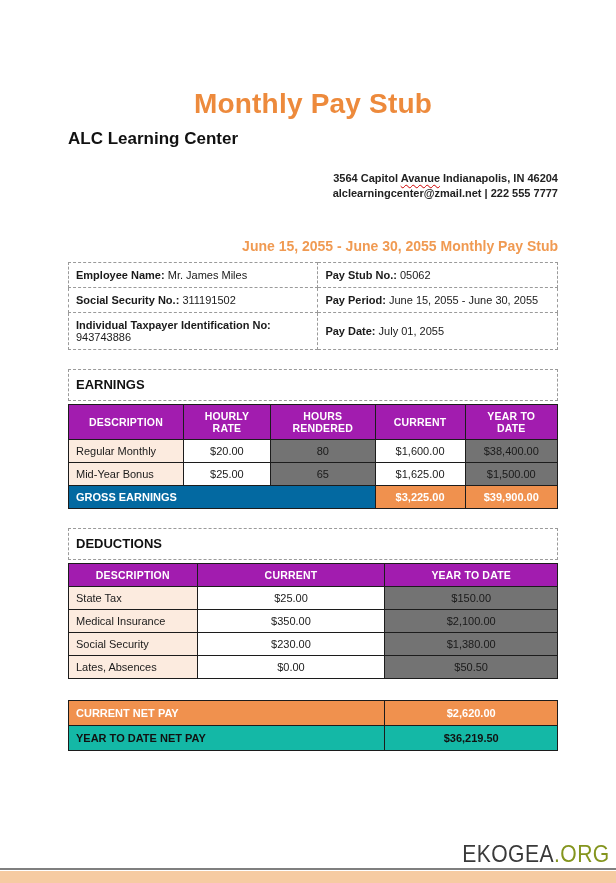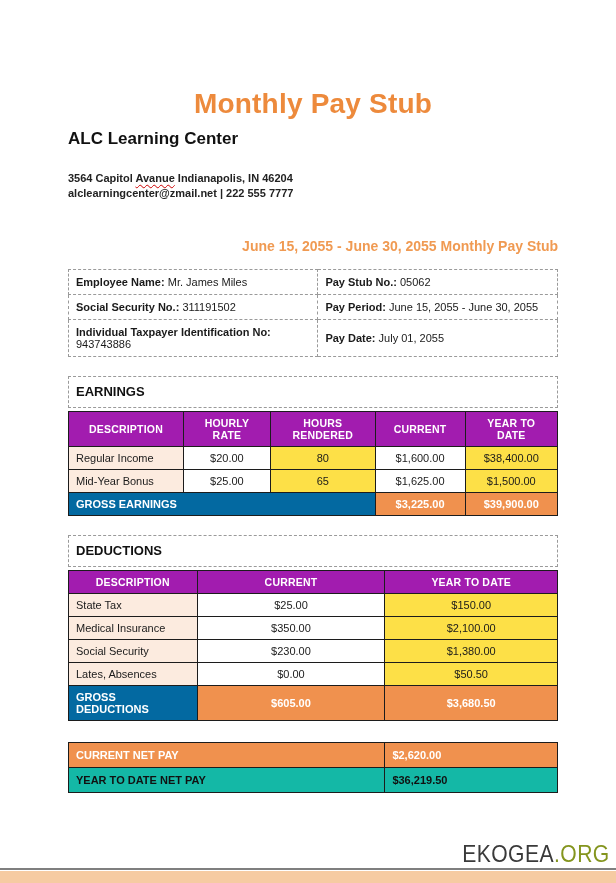--- a/index.html
+++ b/index.html
@@ -17,37 +17,37 @@
   
   .title {
     text-align: center; font-size: 28px; font-weight: bold;
     color: #ED8A3C; letter-spacing: 0.2px;
   }
   .company {
     text-align: left; font-size: 17px; font-weight: bold;
     color: #111; margin-top: 9px;
   }
   .addr {
-    text-align: left; font-size: 11px; font-weight: bold;
+    text-align: right; font-size: 11px; font-weight: bold;
     color: #222; margin-top: 22px; line-height: 15px;
   }
   .addr .misspelled {
     text-decoration: underline wavy #cc0000;
     text-decoration-thickness: 1px;
     text-underline-offset: 2px;
   }
 
   
   .period-heading {
     margin-top: 37px; font-size: 14px; font-weight: bold; color: #F09A52; text-align: right;
   }
 
   
   table { border-collapse: collapse; width: 490px; table-layout: fixed; }
-  .emp-table { margin-top: 15px; font-size: 11px; }
+  .emp-table { margin-top: 8px; font-size: 11px; }
   .emp-table td {
     border: 1px dashed #9a9a9a; padding: 6px 7px; vertical-align: middle;
   }
   .emp-table td.c0 { width: 51%; }
   .emp-table b { font-weight: bold; }
 
   
   .section-box {
     border: 1px dashed #9a9a9a;
     margin-top: 19px; padding: 7px 7px 8px 7px;
@@ -58,36 +58,36 @@
   
   .data-table { margin-top: 3px; font-size: 11px; }
   .data-table th, .data-table td {
     border: 1.5px solid #1c1c1c; padding: 5px 6px; text-align: center;
   }
   .data-table th {
     background: #a21caf; color: #ffffff; font-size: 10.5px;
     font-weight: bold; letter-spacing: 0.2px;
   }
   .data-table td.desc { text-align: left; background: #FCEBDF; padding-left: 7px; }
-  .data-table td.peach { background: #fde047; }
+  .data-table td.peach { background: #737373; }
   .data-table td.white { background: #ffffff; }
   .data-table tr.total-row td {
     background: #F0914E; color: #ffffff; font-weight: bold;
   }
   .data-table tr.total-row td.desc { background: #0369a1; }
 
   .earn-c0 { width: 23.5%; } .earn-c1 { width: 17.8%; }
   .earn-c2 { width: 21.4%; } .earn-c3 { width: 18.4%; } .earn-c4 { width: 18.9%; }
   .ded-c0 { width: 26.3%; } .ded-c1 { width: 38.4%; } .ded-c2 { width: 35.3%; }
 
   
   .net-table { margin-top: 21px; font-size: 11px; }
   .net-table td { border: 1.5px solid #1c1c1c; padding: 6px 7px; font-weight: bold; }
   .net-table td.lbl { width: 64.7%; text-align: left; }
-  .net-table td.val { width: 35.3%; text-align: left; }
+  .net-table td.val { width: 35.3%; text-align: center; }
   .net-table tr.hl td { background: #F0914E; color: #ffffff; }
   .net-table tr.plain td { background: #14b8a6; color: #111; }
 
   
   .footer { position: absolute; left: 0; bottom: 0; width: 616px; }
   .brand {
     position: absolute; right: 6px; bottom: 15px;
     font-family: "Liberation Sans", sans-serif;
     font-size: 24px; font-weight: normal; letter-spacing: 0.5px;
     transform: scaleX(0.88); transform-origin: right;
@@ -134,21 +134,21 @@
     <table class="data-table">
       <tbody>
           <tr>
         <th class="earn-c0">DESCRIPTION</th>
         <th class="earn-c1">HOURLY RATE</th>
         <th class="earn-c2">HOURS RENDERED</th>
         <th class="earn-c3">CURRENT</th>
         <th class="earn-c4">YEAR TO DATE</th>
       </tr>
       <tr>
-        <td class="desc">Regular Income</td>
+        <td class="desc">Regular Monthly</td>
         <td class="white">$20.00</td>
         <td class="peach">80</td>
         <td class="white">$1,600.00</td>
         <td class="peach">$38,400.00</td>
       </tr>
       <tr>
         <td class="desc">Mid-Year Bonus</td>
         <td class="white">$25.00</td>
         <td class="peach">65</td>
         <td class="white">$1,625.00</td>
@@ -183,25 +183,20 @@
       <tr>
         <td class="desc">Social Security</td>
         <td class="white">$230.00</td>
         <td class="peach">$1,380.00</td>
       </tr>
       <tr>
         <td class="desc">Lates, Absences</td>
         <td class="white">$0.00</td>
         <td class="peach">$50.50</td>
       </tr>
-      <tr class="total-row">
-        <td class="desc">GROSS DEDUCTIONS</td>
-        <td>$605.00</td>
-        <td>$3,680.50</td>
-      </tr>
     </tbody>
       </table>
 
     <table class="net-table">
       <tbody>
           <tr class="hl">
         <td class="lbl">CURRENT NET PAY</td>
         <td class="val">$2,620.00</td>
       </tr>
       <tr class="plain">

